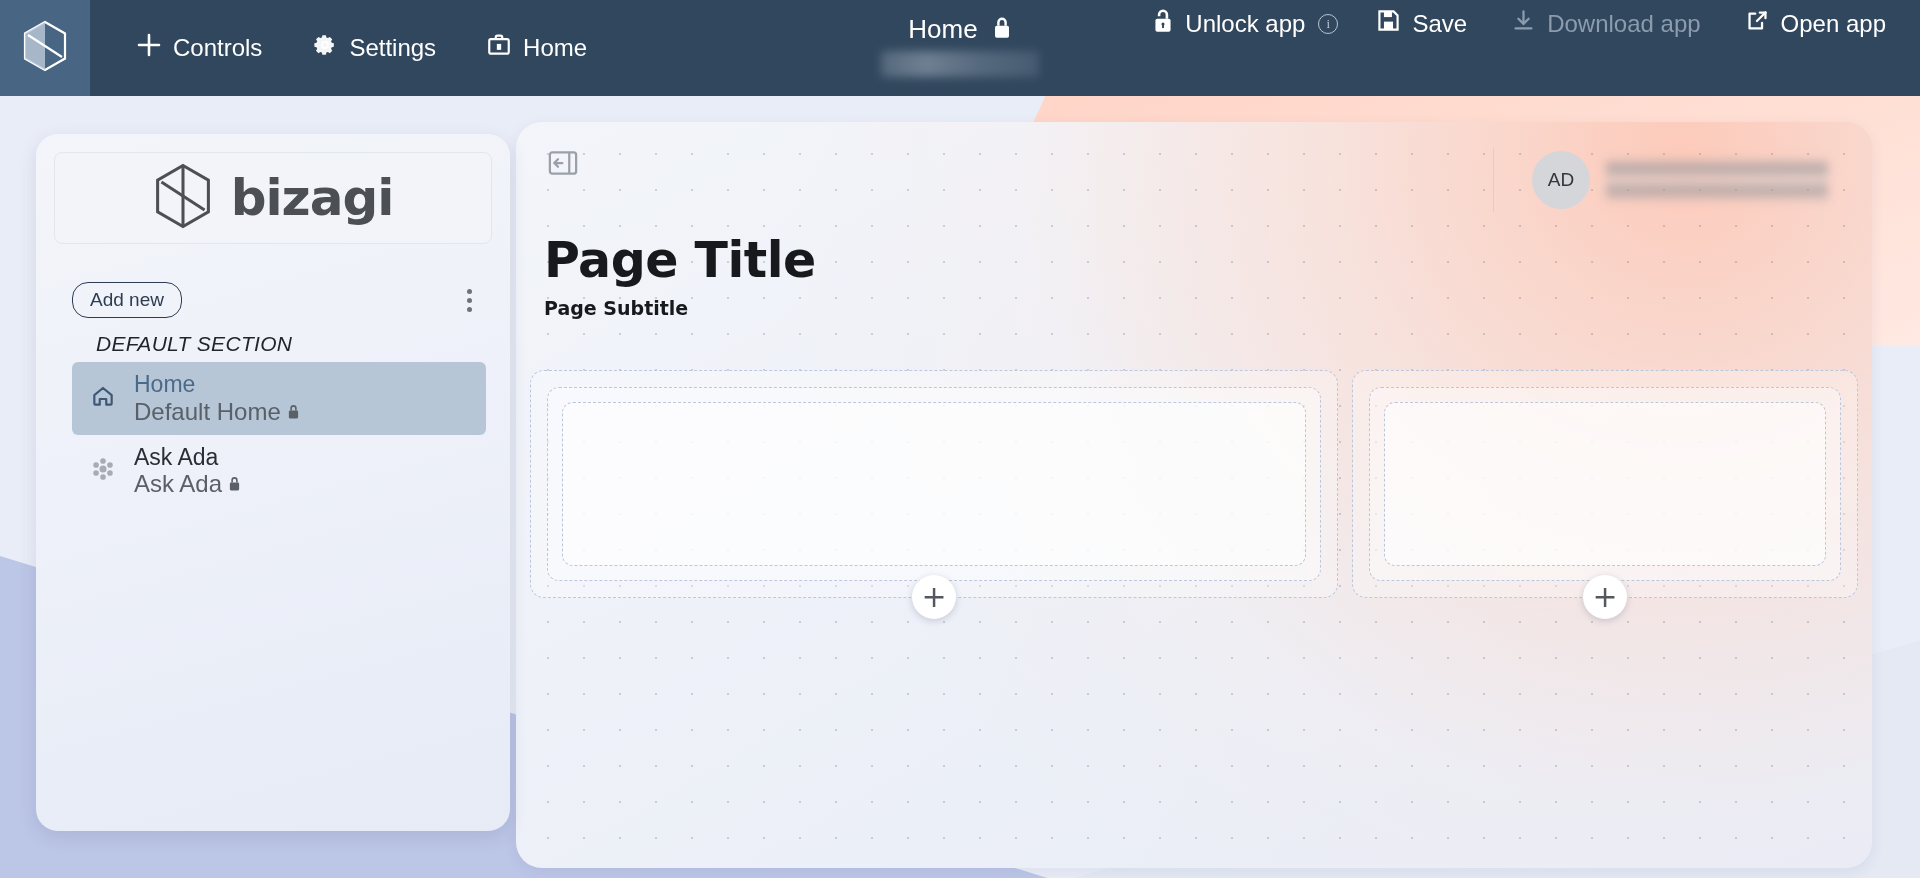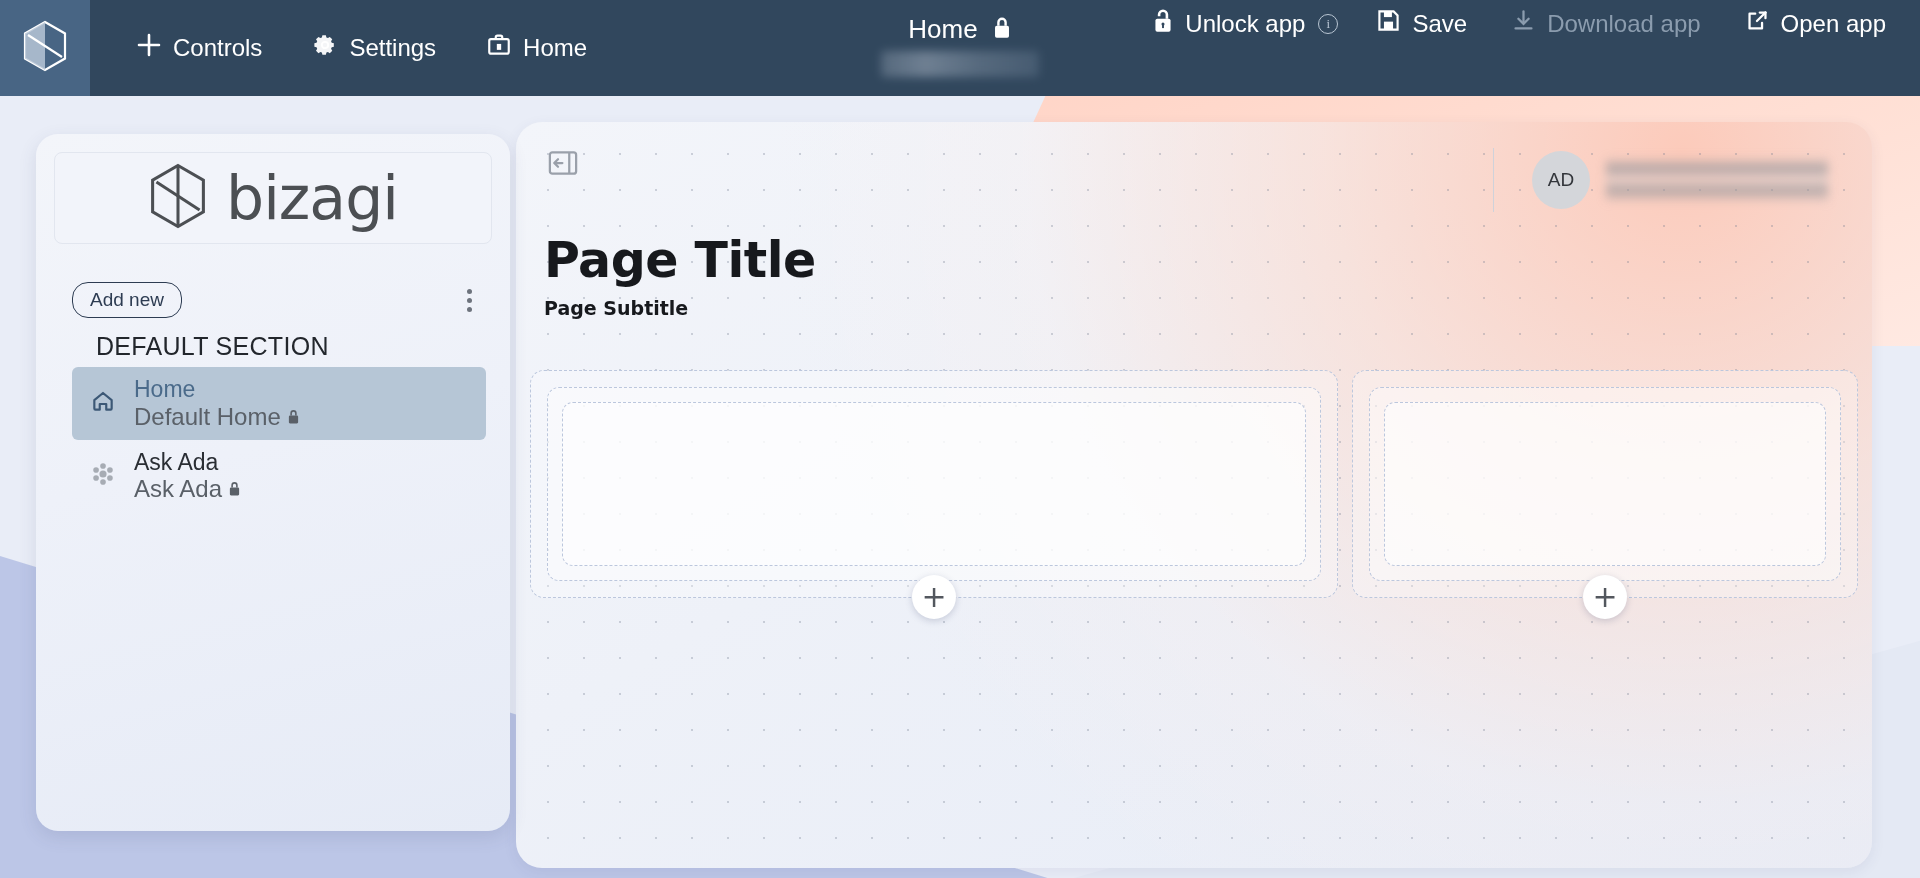--- a/index.html
+++ b/index.html
@@ -93,44 +93,45 @@
     box-shadow: 0 6px 18px rgba(60,70,110,.13);
     z-index: 20;
   }
   #logo-box {
     margin: 18px 18px 0 18px; height: 92px;
     border: 1px solid #e2e6ef; border-radius: 8px;
     background: #f2f4fa;
     display: flex; align-items: center; justify-content: center; gap: 18px;
   }
   #logo-wordmark {
-    font-size: 60px; letter-spacing: -1px; color: #4c4f53;
-    font-family: "DejaVu Sans", sans-serif; font-weight: 400;
+    font-size: 50px; letter-spacing: -1px; color: #4c4f53;
+    font-family: "DejaVu Sans", sans-serif; font-weight: 700;
     line-height: .9;
   }
 
   #side-tools {
     display: flex; align-items: center; justify-content: space-between;
     margin: 38px 24px 0 36px;
   }
   #add-new-btn {
     border: 1px solid #2d3c52; border-radius: 16px;
     padding: 6px 17px; font-size: 19px; color: #2d3c52;
     background: transparent; cursor: pointer;
   }
   #kebab-btn {
     width: 34px; height: 34px; cursor: pointer;
     display: flex; flex-direction: column; align-items: center;
     justify-content: center; gap: 4px;
   }
   #kebab-btn i { width: 5px; height: 5px; border-radius: 50%; background: #6d737d; display: block; }
 
   #section-label {
-    margin: 14px 0 6px 60px; font-size: 25px; color: #22262c;
+    margin: 14px 0 6px 60px; font-size: 21px; color: #22262c;
     letter-spacing: .3px;
+    font-style: italic;
   }
   .navrow {
     display: flex; align-items: center; gap: 18px;
     margin: 0 24px 0 36px; padding: 9px 18px;
     border-radius: 6px; cursor: pointer;
   }
   .navrow.active { background: #b6c6d6; }
   .navrow .txt { display: flex; flex-direction: column; line-height: 1.16; }
   .navrow .title { font-size: 23px; color: #4a6a8a; }
   .navrow.plain .title { color: #2a2e34; }

